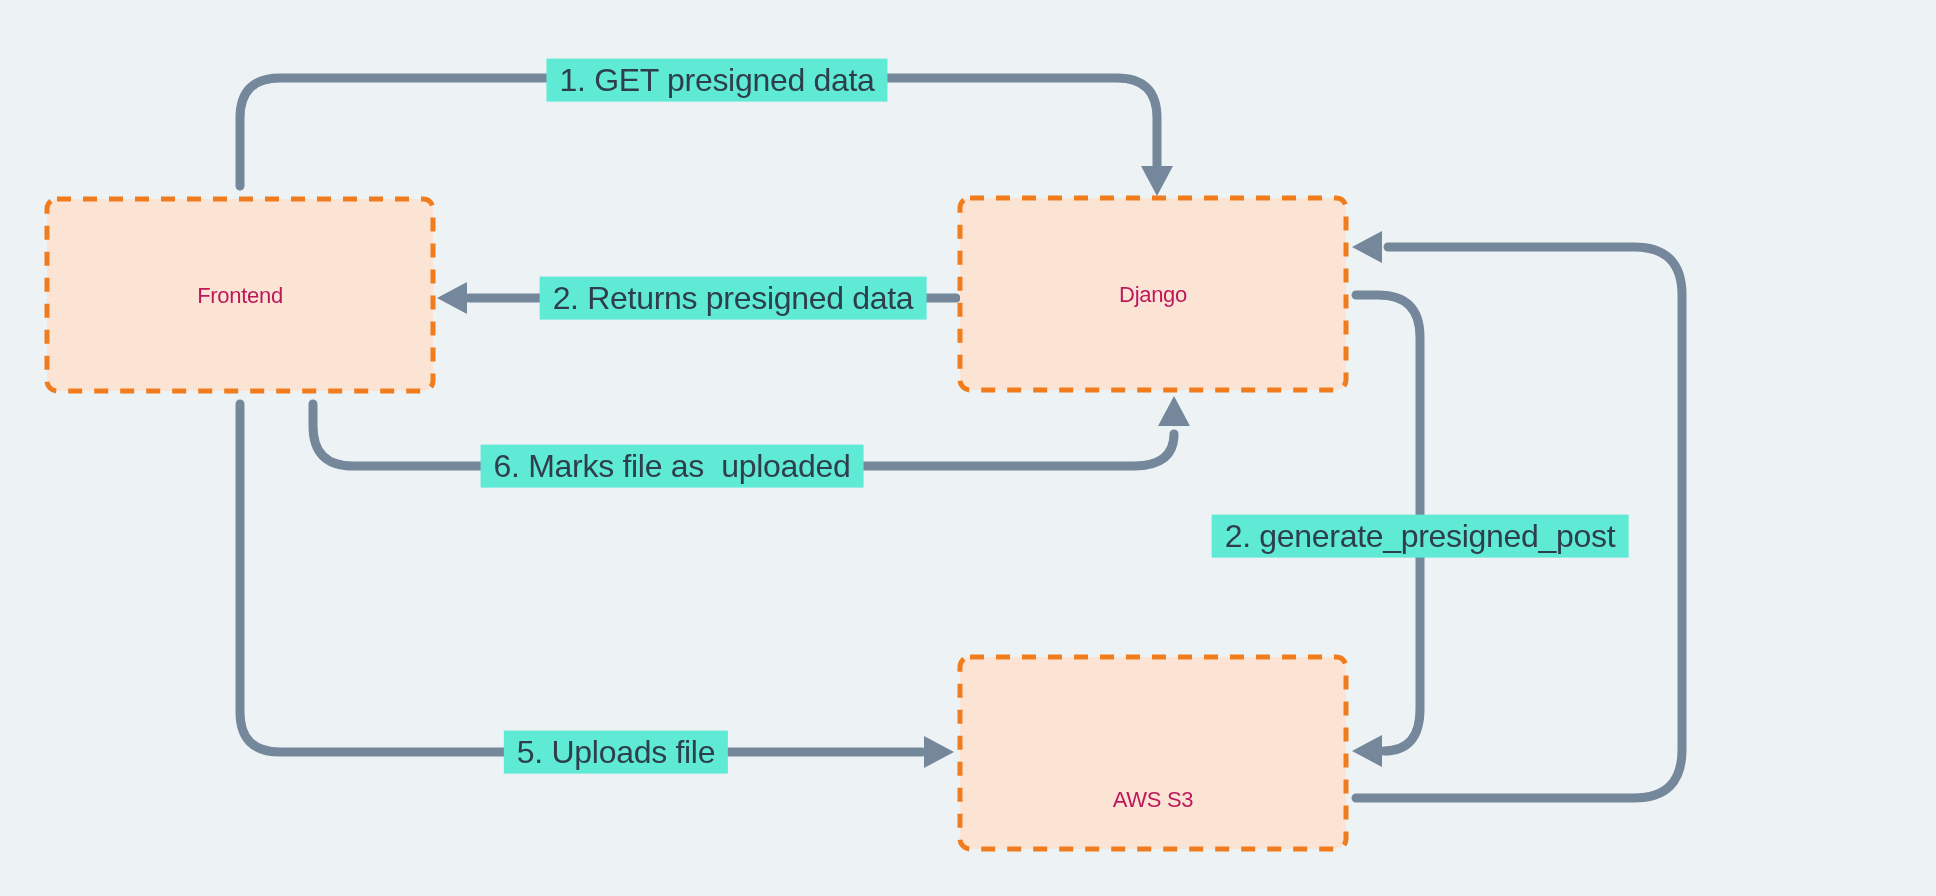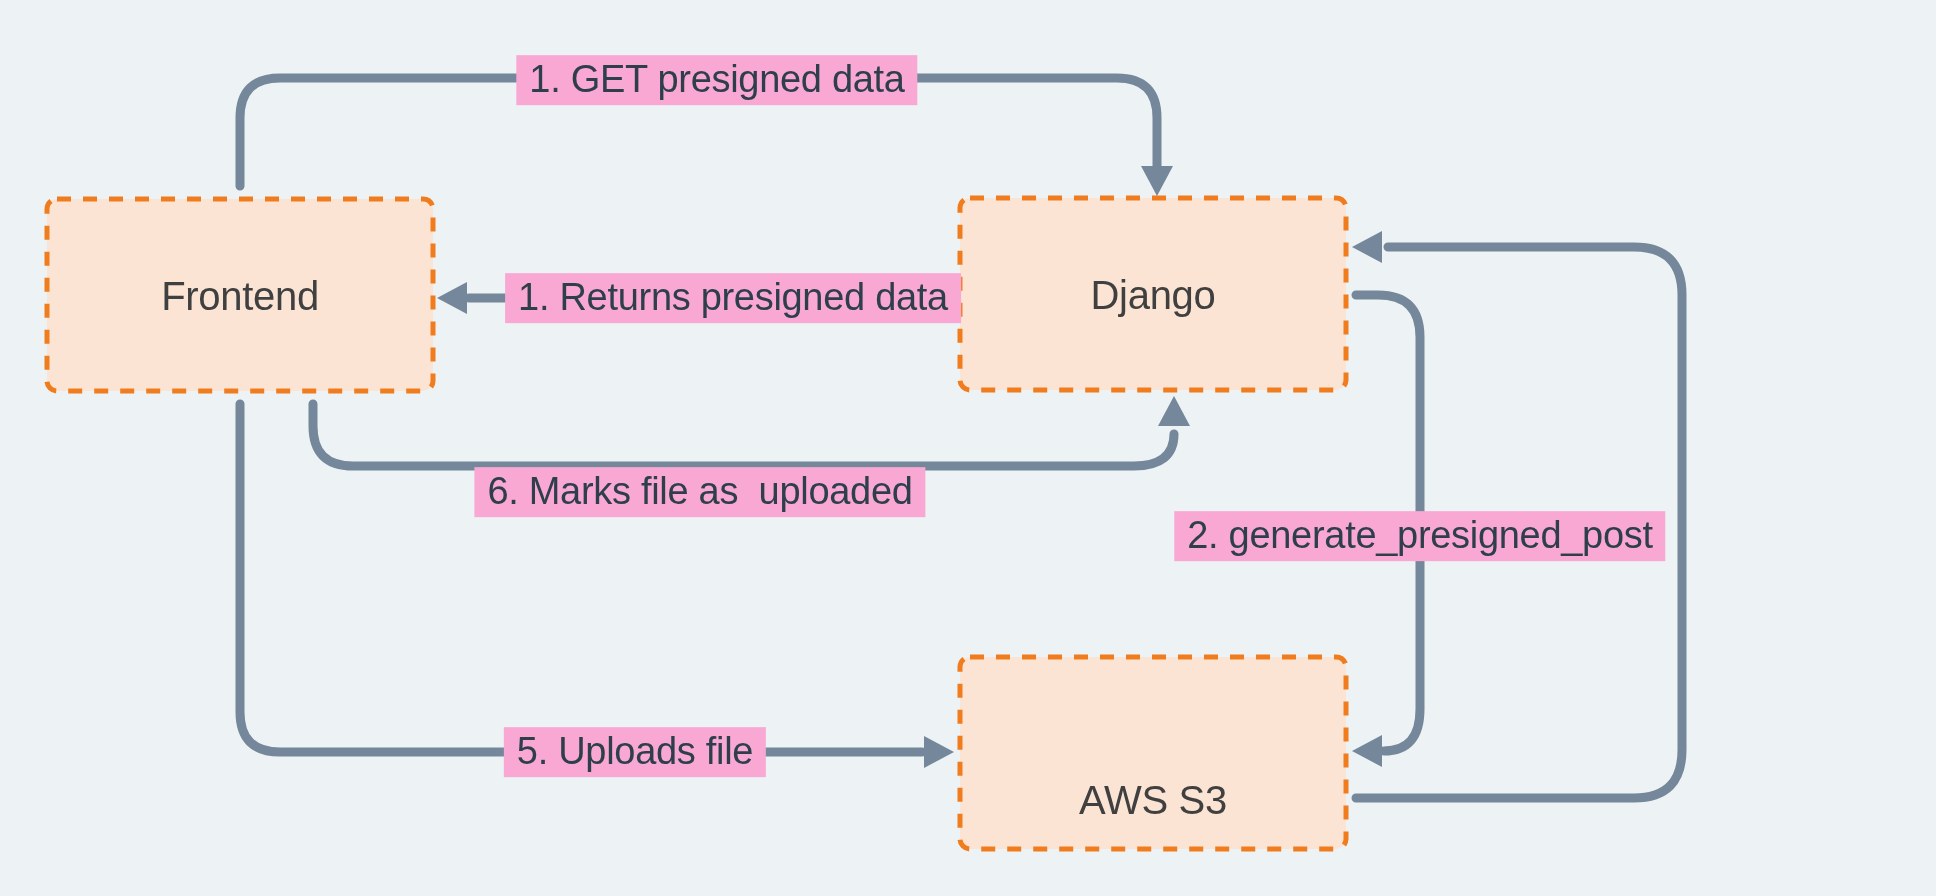--- a/index.html
+++ b/index.html
@@ -18,34 +18,34 @@
   .artwork {
     position: absolute;
     left: 0;
     top: 0;
     width: 1936px;
     height: 896px;
   }
   .edge-label {
     position: absolute;
     transform: translate(-50%, -50%);
-    background: #f9a8d4;
+    background: #5eead4;
     color: #2e3f4b;
-    font-size: 38px;
+    font-size: 32px;
     letter-spacing: -0.3px;
     white-space: pre;
     padding: 3px 13px;
     line-height: 1.15;
     z-index: 3;
   }
   .node-label {
     position: absolute;
     transform: translate(-50%, -50%);
-    color: #404040;
-    font-size: 40px;
+    color: #be185d;
+    font-size: 22px;
     letter-spacing: -0.3px;
     white-space: pre;
     line-height: 1.1;
     z-index: 4;
   }
 </style>
 </head>
 <body>
 
 <div class="canvas">
@@ -75,18 +75,18 @@
       <rect x="960" y="198" width="386" height="192" rx="10"></rect>
       <rect x="960" y="657" width="386" height="192" rx="10"></rect>
     </g>
   </svg>
 
   <div class="node-label" style="left:240px;  top:296px;">Frontend</div>
   <div class="node-label" style="left:1153px; top:295px;">Django</div>
   <div class="node-label" style="left:1153px; top:754px;margin-top:46px;">AWS S3</div>
 
   <div class="edge-label" style="left:717px;  top:80px;">1. GET presigned data</div>
-  <div class="edge-label" style="left:733px;  top:298px;">1. Returns presigned data</div>
-  <div class="edge-label" style="left:700px;  top:466px;margin-top:26px;">6. Marks file as  uploaded</div>
+  <div class="edge-label" style="left:733px;  top:298px;">2. Returns presigned data</div>
+  <div class="edge-label" style="left:672px;  top:466px;">6. Marks file as  uploaded</div>
   <div class="edge-label" style="left:1420px; top:512px;margin-top:24px;">2. generate_presigned_post</div>
-  <div class="edge-label" style="left:635px;  top:752px;">5. Uploads file</div>
+  <div class="edge-label" style="left:616px;  top:752px;">5. Uploads file</div>
 
 </div>
 
 </body></html>

